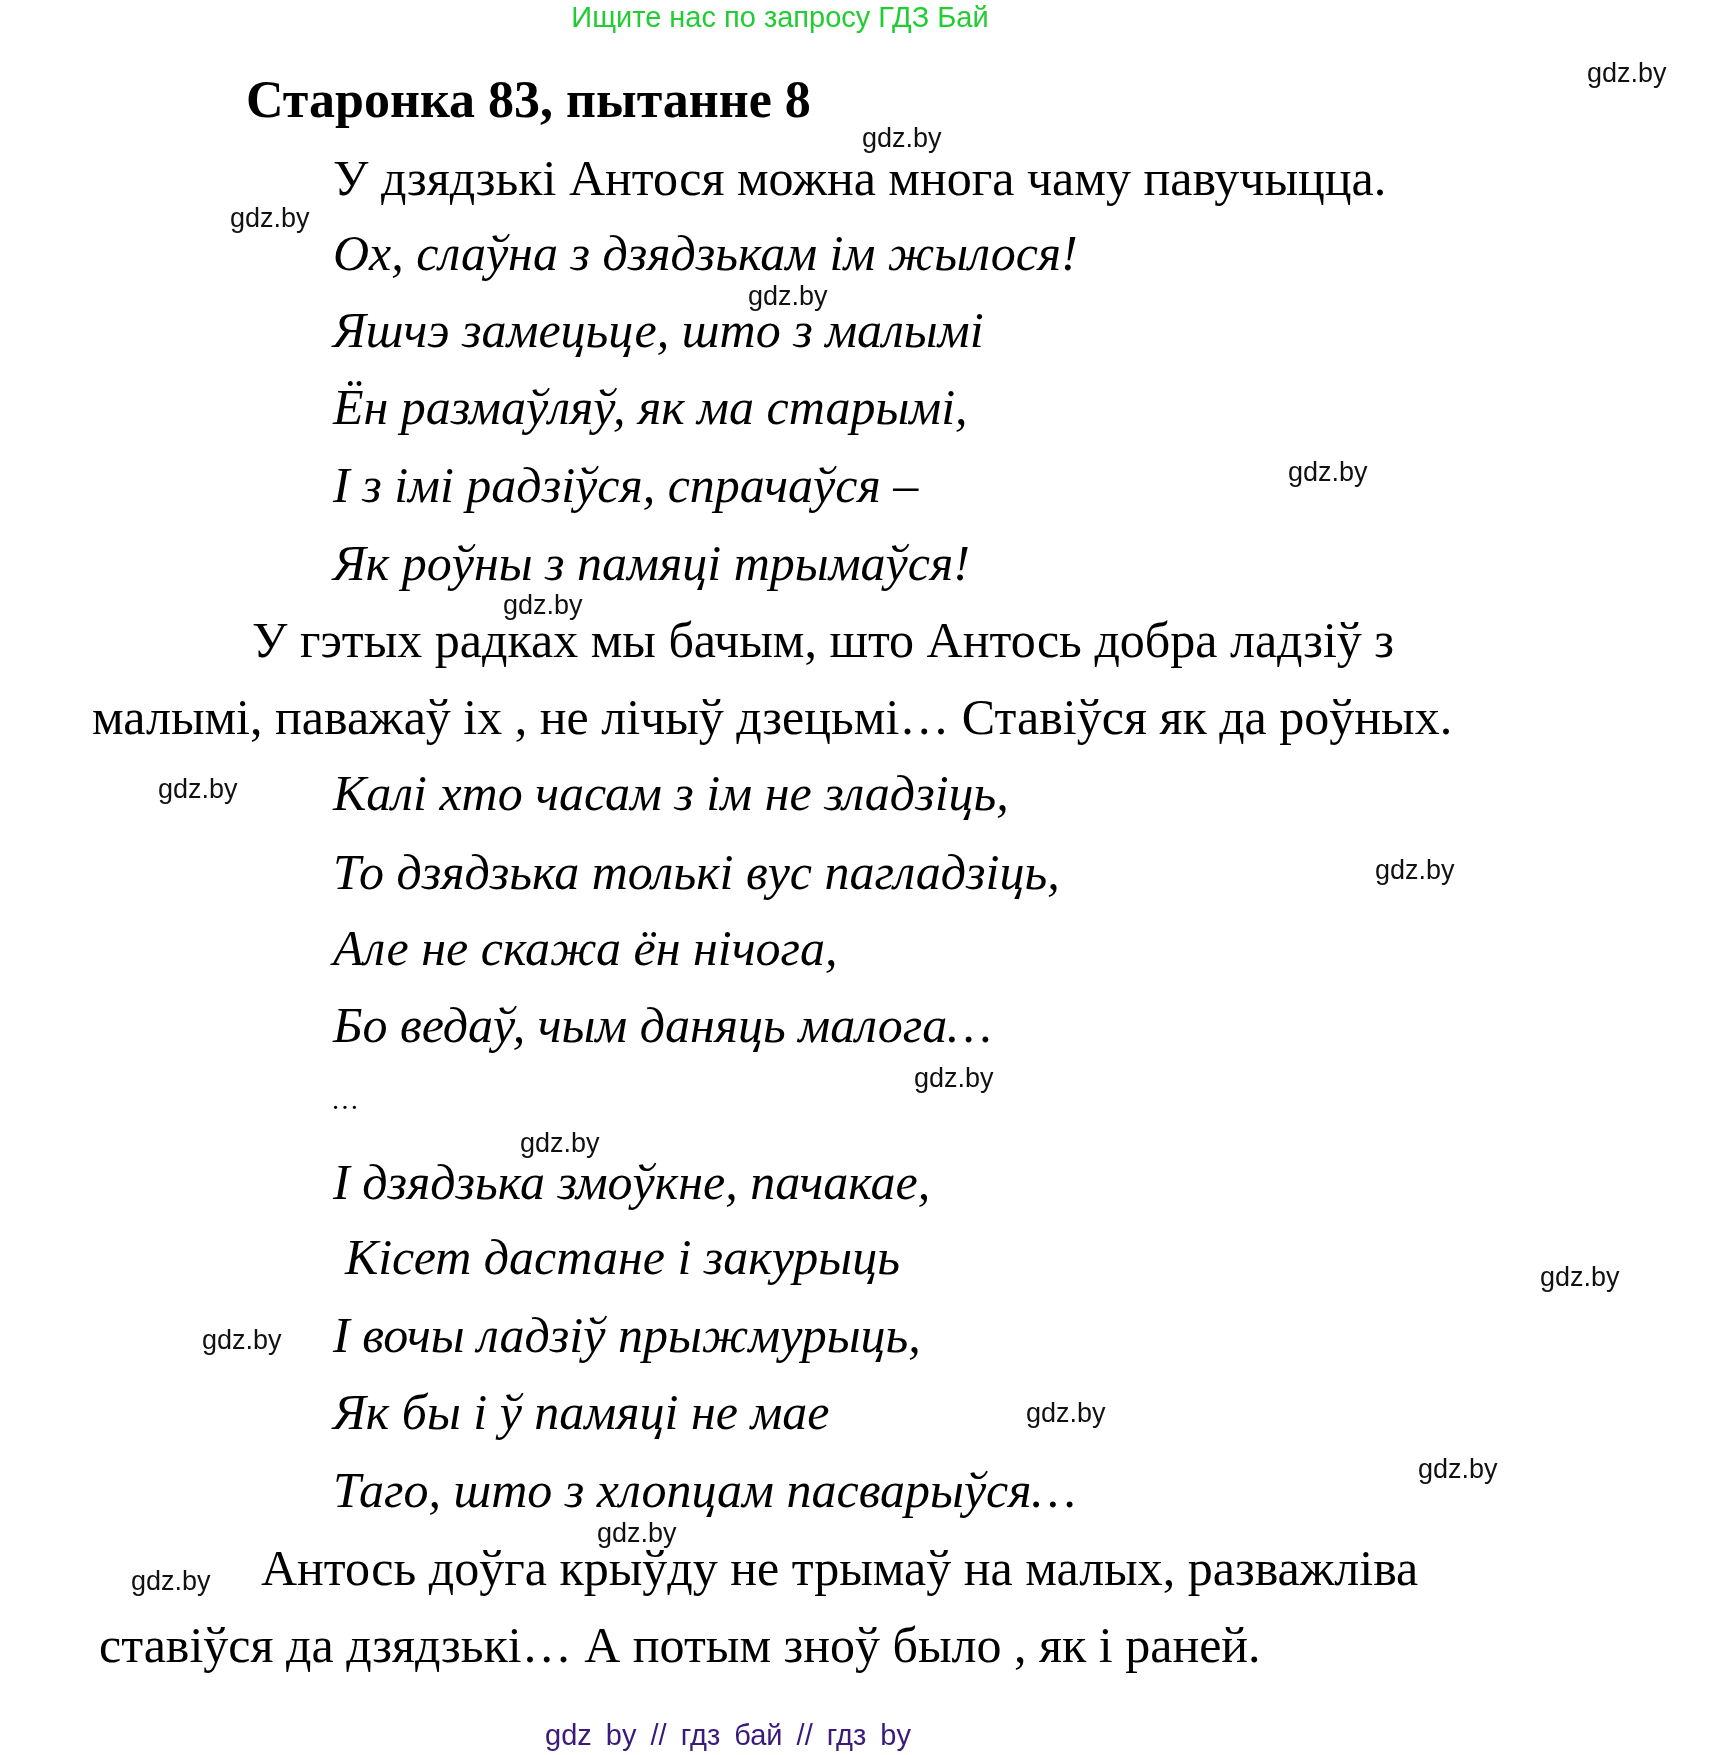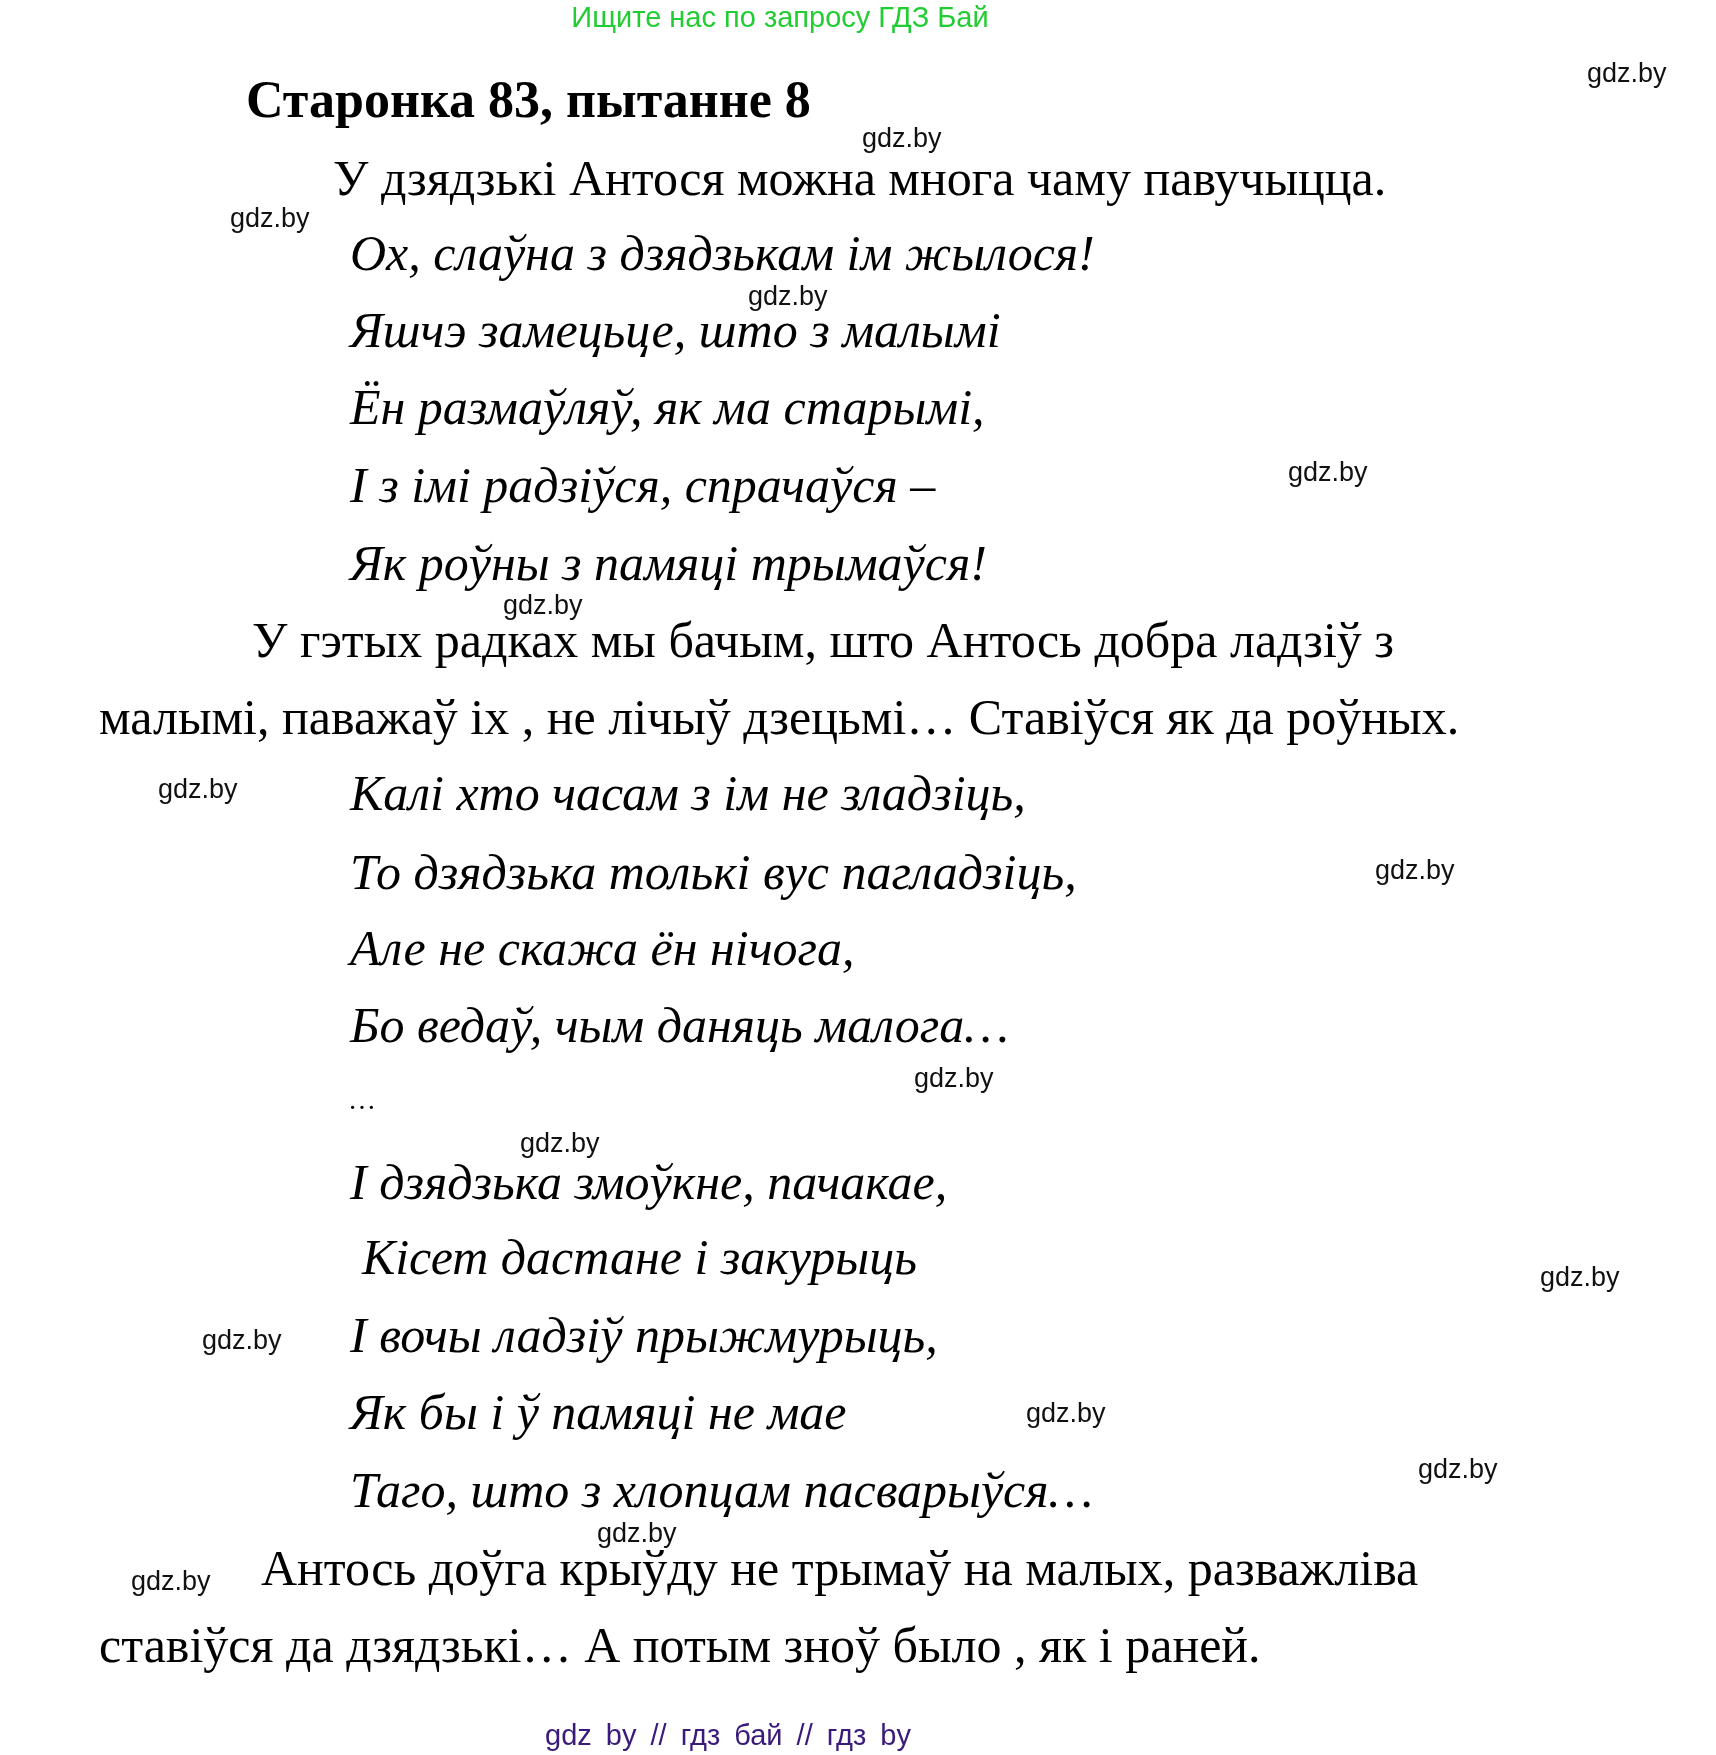--- a/index.html
+++ b/index.html
@@ -11,21 +11,21 @@
   }
   .title {
     position: absolute; left: 246px; top: 68px;
     font-family: "Liberation Serif", serif; font-weight: bold; font-size: 52px;
     color: #000; white-space: nowrap; line-height: 64px;
   }
   .line {
     position: absolute; white-space: nowrap; color: #000;
     font-family: "Liberation Serif", serif; font-size: 50px; line-height: 60px;
   }
-  .line.it { font-style: italic; margin-left: 17px; }
+  .line.it { font-style: italic; }
   .wm {
     position: absolute; font-family: "Liberation Sans", sans-serif; font-size: 27px;
     color: #111; white-space: nowrap; line-height: 30px;
   }
   .footer {
     position: absolute; top: 1718px; left: 0; width: 1456px; text-align: center;
     font-family: "Liberation Sans", sans-serif; font-size: 29px; color: #3a1a7a;
     line-height: 34px; word-spacing: 6px;
   }
 </style>
@@ -37,21 +37,21 @@
 <div class="title">Старонка 83, пытанне 8</div>
 
 <div>
   <div class="line" style="left:333px; top:148px;">У дзядзькі Антося можна многа чаму павучыцца.</div>
   <div class="line it" style="left:333px; top:223px;">Ох, слаўна з дзядзькам ім жылося!</div>
   <div class="line it" style="left:333px; top:300px;">Яшчэ замецьце, што з малымі</div>
   <div class="line it" style="left:333px; top:377px;">Ён размаўляў, як ма старымі,</div>
   <div class="line it" style="left:333px; top:455px;">І з імі радзіўся, спрачаўся –</div>
   <div class="line it" style="left:333px; top:533px;">Як роўны з памяці трымаўся!</div>
   <div class="line" style="left:252px; top:610px;">У гэтых радках мы бачым, што Антось добра ладзіў з</div>
-  <div class="line" style="left:99px; top:687px;">малымі, паважаў іх , не лічыў дзецьмі… Ставіўся як да роўных.</div>
+  <div class="line" style="left:92px; top:687px;">малымі, паважаў іх , не лічыў дзецьмі… Ставіўся як да роўных.</div>
   <div class="line it" style="left:333px; top:763px;">Калі хто часам з ім не зладзіць,</div>
   <div class="line it" style="left:333px; top:842px;">То дзядзька толькі вус пагладзіць,</div>
   <div class="line it" style="left:333px; top:918px;">Але не скажа ён нічога,</div>
   <div class="line it" style="left:333px; top:995px;">Бо ведаў, чым даняць малога…</div>
   <div class="line it" style="left:333px; top:1085px; font-size:28px; line-height:30px;">…</div>
   <div class="line it" style="left:333px; top:1152px;">І дзядзька змоўкне, пачакае,</div>
   <div class="line it" style="left:345px; top:1227px;">Кісет дастане і закурыць</div>
   <div class="line it" style="left:333px; top:1305px;">І вочы ладзіў прыжмурыць,</div>
   <div class="line it" style="left:333px; top:1382px;">Як бы і ў памяці не мае</div>
   <div class="line it" style="left:333px; top:1460px;">Таго, што з хлопцам пасварыўся…</div>

